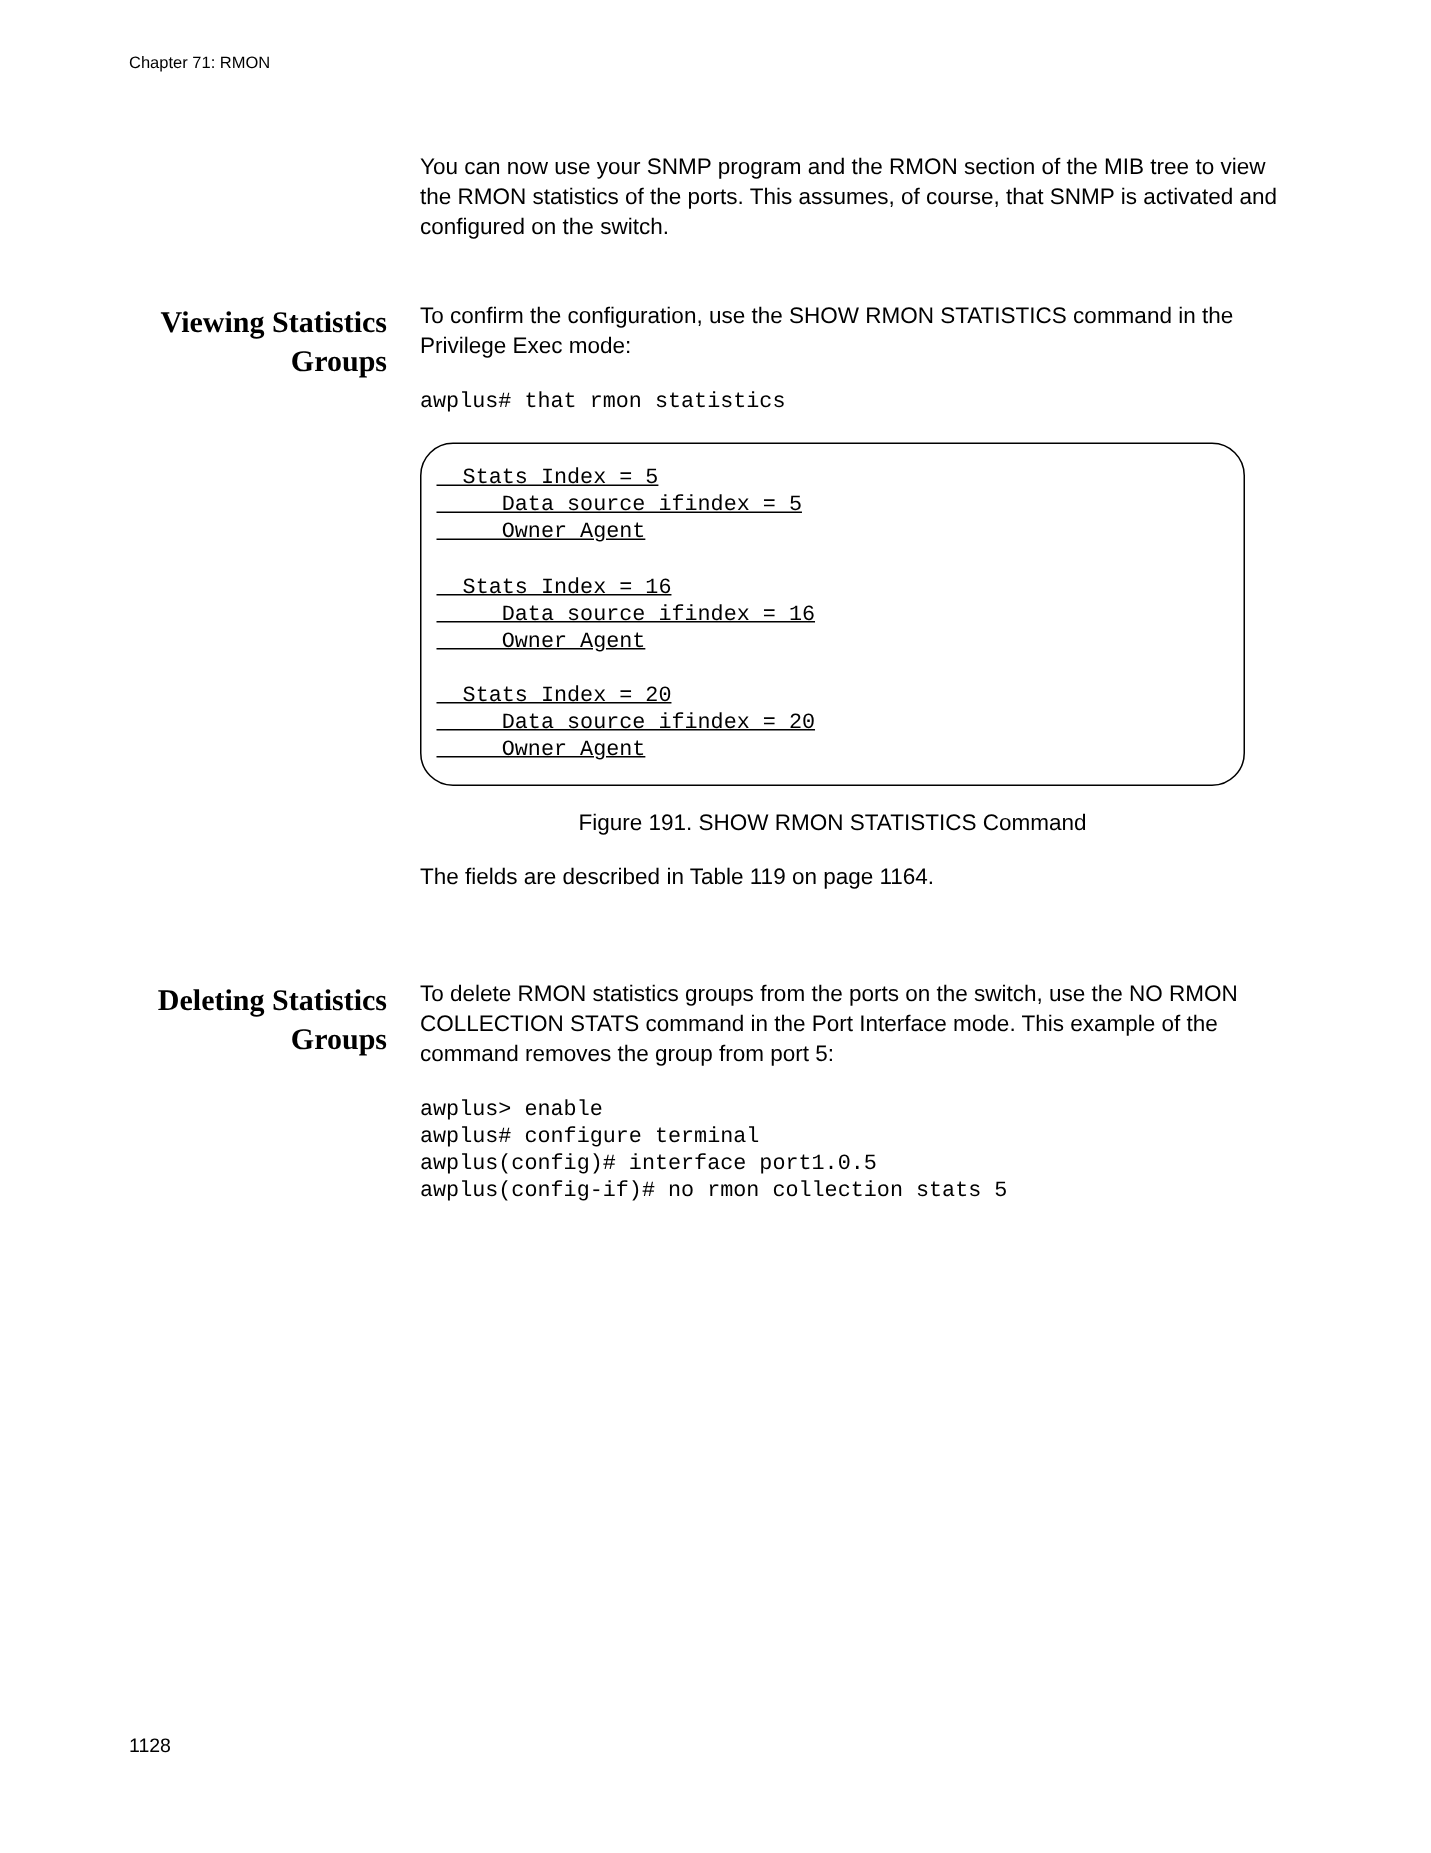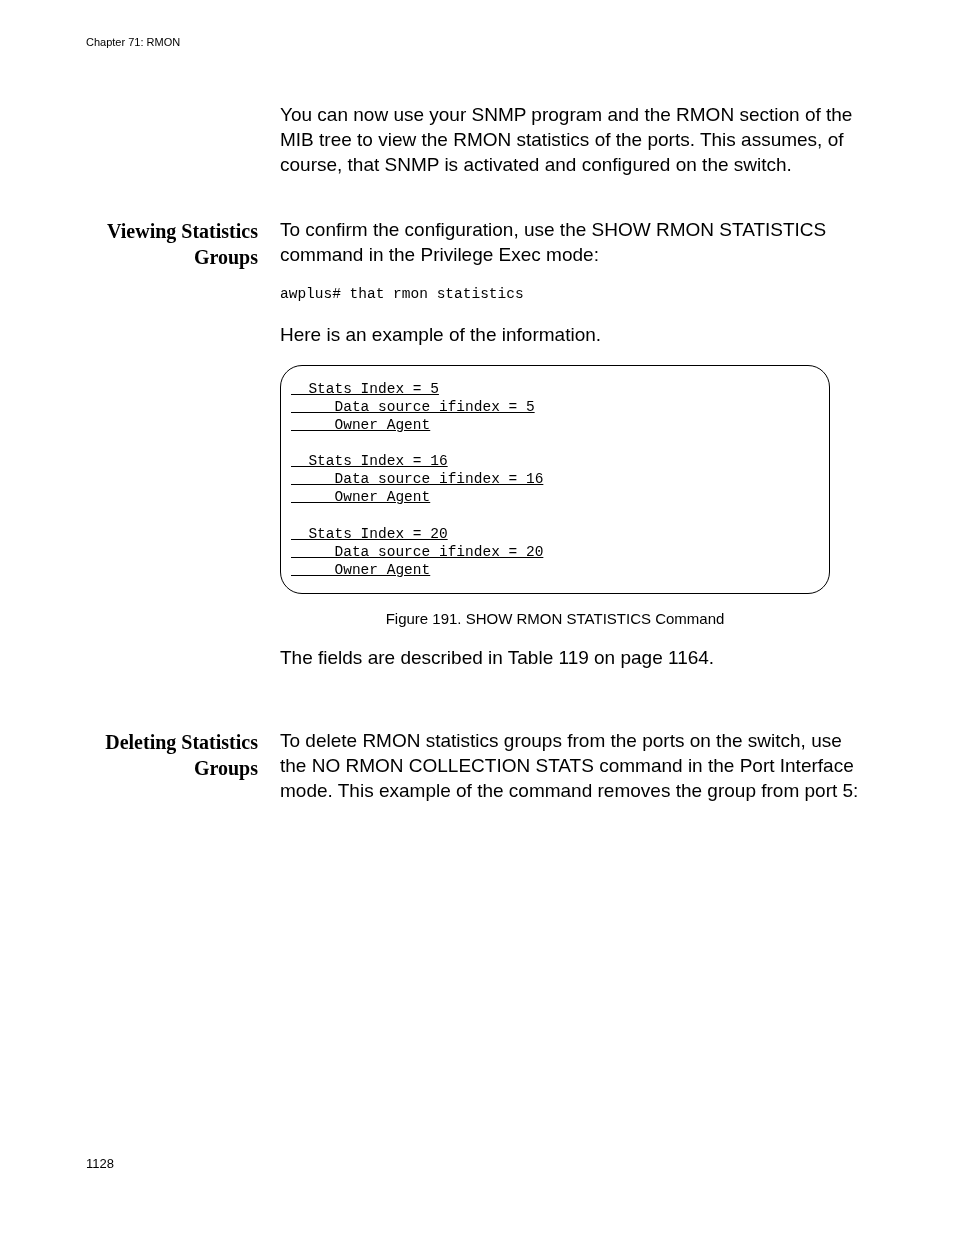--- a/index.html
+++ b/index.html
@@ -25,21 +25,21 @@
     margin-left: 194px;
   }
   .code {
     font-family: "Courier New", Courier, monospace;
     font-size: 14.5px;
     white-space: pre;
     line-height: 1.25;
     margin-bottom: 18px;
   }
   .body-text {
-    font-size: 19px;
+    font-size: 15px;
     line-height: 1.32;
     margin-bottom: 18px;
   }
   .section-row {
     display: flex;
     align-items: flex-start;
     margin-top: 40px;
   }
   .side-heading {
     width: 194px;
@@ -90,39 +90,42 @@
 
   <div class="content-col">
     <div class="body-text">You can now use your SNMP program and the RMON section of the MIB tree to view the RMON statistics of the ports. This assumes, of course, that SNMP is activated and configured on the switch.</div>
   </div>
 
   <div class="section-row">
     <div class="side-heading">Viewing Statistics Groups</div>
     <div class="section-body">
       <div class="body-text">To confirm the configuration, use the SHOW RMON STATISTICS command in the Privilege Exec mode:</div>
       <div class="code">awplus# that rmon statistics</div>
-      <div class="body-text">Here is an example of the information.</div>
       <div class="output-box">  Stats Index = 5
      Data source ifindex = 5
      Owner Agent
 
   Stats Index = 16
      Data source ifindex = 16
      Owner Agent
 
   Stats Index = 20
      Data source ifindex = 20
      Owner Agent</div>
       <div class="fig-caption">Figure 191. SHOW RMON STATISTICS Command</div>
       <div class="body-text">The fields are described in Table 119 on page 1164.</div>
     </div>
   </div>
 
   <div class="section-row">
     <div class="side-heading">Deleting Statistics Groups</div>
     <div class="section-body">
       <div class="body-text">To delete RMON statistics groups from the ports on the switch, use the NO RMON COLLECTION STATS command in the Port Interface mode. This example of the command removes the group from port 5:</div>
+      <div class="code">awplus&gt; enable
+awplus# configure terminal
+awplus(config)# interface port1.0.5
+awplus(config-if)# no rmon collection stats 5</div>
     </div>
   </div>
 
 </div>
 
 <div class="page-number">1128</div>
 
 </body></html>

